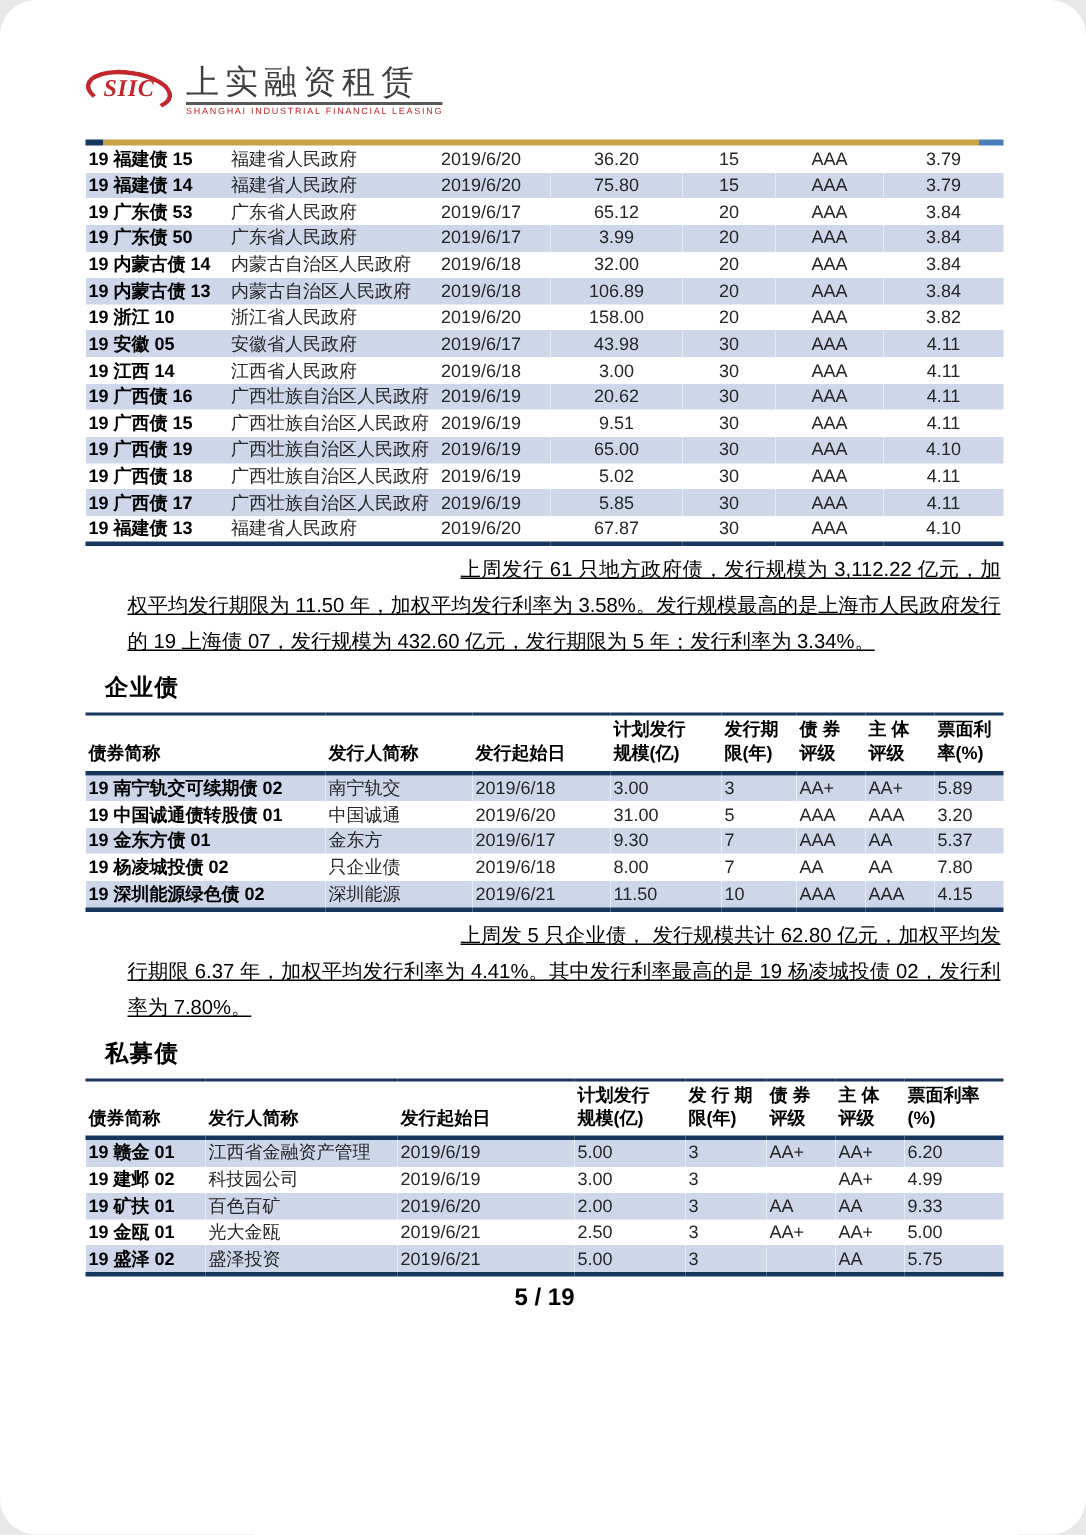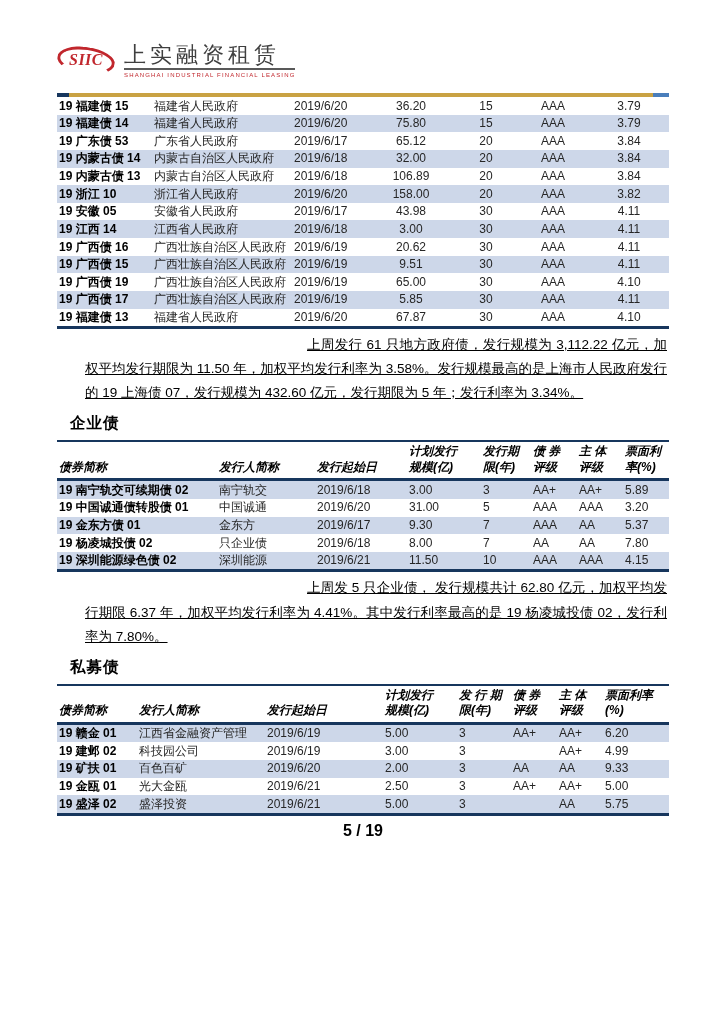--- a/index.html
+++ b/index.html
@@ -1,20 +1,20 @@
 <!DOCTYPE html>
 <html><head>
 <meta charset="utf-8">
 <style>
   * { box-sizing: border-box; }
   html, body { margin: 0; padding: 0; background: #e8e8e8; }
   body { font-family: "Liberation Sans", "DejaVu Sans", sans-serif; }
   .page {
     width: 724px; height: 1023px; background: #ffffff; margin: 0 auto;
-    position: relative; padding: 36px 55px 0 57px; overflow: hidden;
+    position: relative; padding: 36px 55px 0 57px; overflow: hidden; border-radius: 24px;
   }
   
   .logo { display: flex; align-items: center; gap: 9px; height: 48px; }
   .logo-mark { position: relative; width: 58px; height: 27px; display: flex; align-items: center; justify-content: center; }
   .logo-mark::before {
     content: ""; position: absolute; inset: 0; border: 3px solid #c1272d;
     border-radius: 50%; border-bottom-color: transparent; transform: rotate(8deg);
   }
   .siic { color: #c1272d; font-style: italic; font-weight: bold; font-size: 16px;
     letter-spacing: .5px; font-family: "Liberation Serif", "DejaVu Serif", serif; }
@@ -33,21 +33,21 @@
   table.bond-table td { padding: 1.5px 2px; vertical-align: top; line-height: 1.22;
     overflow: hidden; }
   table.bond-table td:first-child { font-weight: bold; color: #000; }
   table.gov { border-bottom: 3px solid #17365d; }
   table.gov tbody tr:nth-child(even) { background: #cdd7e9; }
   table.gov td:nth-child(4), table.gov td:nth-child(5),
   table.gov td:nth-child(6), table.gov td:nth-child(7) { text-align: center; }
   table.headed { border-top: 2px solid #17365d; border-bottom: 3px solid #17365d; }
   table.headed thead th { font-weight: bold; text-align: left; vertical-align: bottom;
     white-space: pre-line; padding: 2px 2px 3px; line-height: 1.3;
-    border-bottom: 3px solid #17365d; color: #000; font-style: italic; }
+    border-bottom: 3px solid #17365d; color: #000; }
   table.headed tbody tr:nth-child(odd) { background: #cdd7e9; }
   
   .summary { font-size: 13.5px; line-height: 1.78; color: #000; text-align: justify;
     margin: 4px 0 6px 28px; width: 582px; text-indent: 222px; text-decoration: underline; }
   .section-title { font-size: 15.5px; font-weight: bold; color: #000;
     margin: 8px 0 6px 13px; letter-spacing: 1px; }
   .page-footer { text-align: center; font-size: 16px; font-weight: bold;
     margin-top: 6px; color: #000; }
 </style>
 </head>
@@ -99,20 +99,29 @@
         <tr>
           <td>19 广东债 53</td>
           <td>广东省人民政府</td>
           <td>2019/6/17</td>
           <td>65.12</td>
           <td>20</td>
           <td>AAA</td>
           <td>3.84</td>
         </tr>
         <tr>
+          <td>19 广东债 50</td>
+          <td>广东省人民政府</td>
+          <td>2019/6/17</td>
+          <td>3.99</td>
+          <td>20</td>
+          <td>AAA</td>
+          <td>3.84</td>
+        </tr>
+        <tr>
           <td>19 内蒙古债 14</td>
           <td>内蒙古自治区人民政府</td>
           <td>2019/6/18</td>
           <td>32.00</td>
           <td>20</td>
           <td>AAA</td>
           <td>3.84</td>
         </tr>
         <tr>
           <td>19 内蒙古债 13</td>
@@ -169,20 +178,29 @@
           <td>4.11</td>
         </tr>
         <tr>
           <td>19 广西债 19</td>
           <td>广西壮族自治区人民政府</td>
           <td>2019/6/19</td>
           <td>65.00</td>
           <td>30</td>
           <td>AAA</td>
           <td>4.10</td>
+        </tr>
+        <tr>
+          <td>19 广西债 18</td>
+          <td>广西壮族自治区人民政府</td>
+          <td>2019/6/19</td>
+          <td>5.02</td>
+          <td>30</td>
+          <td>AAA</td>
+          <td>4.11</td>
         </tr>
         <tr>
           <td>19 广西债 17</td>
           <td>广西壮族自治区人民政府</td>
           <td>2019/6/19</td>
           <td>5.85</td>
           <td>30</td>
           <td>AAA</td>
           <td>4.11</td>
         </tr>

